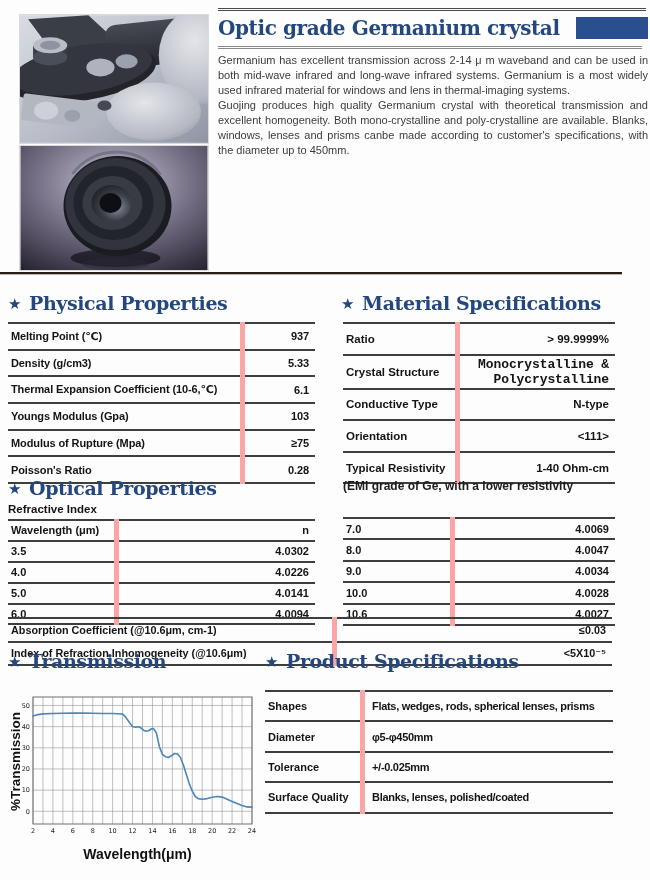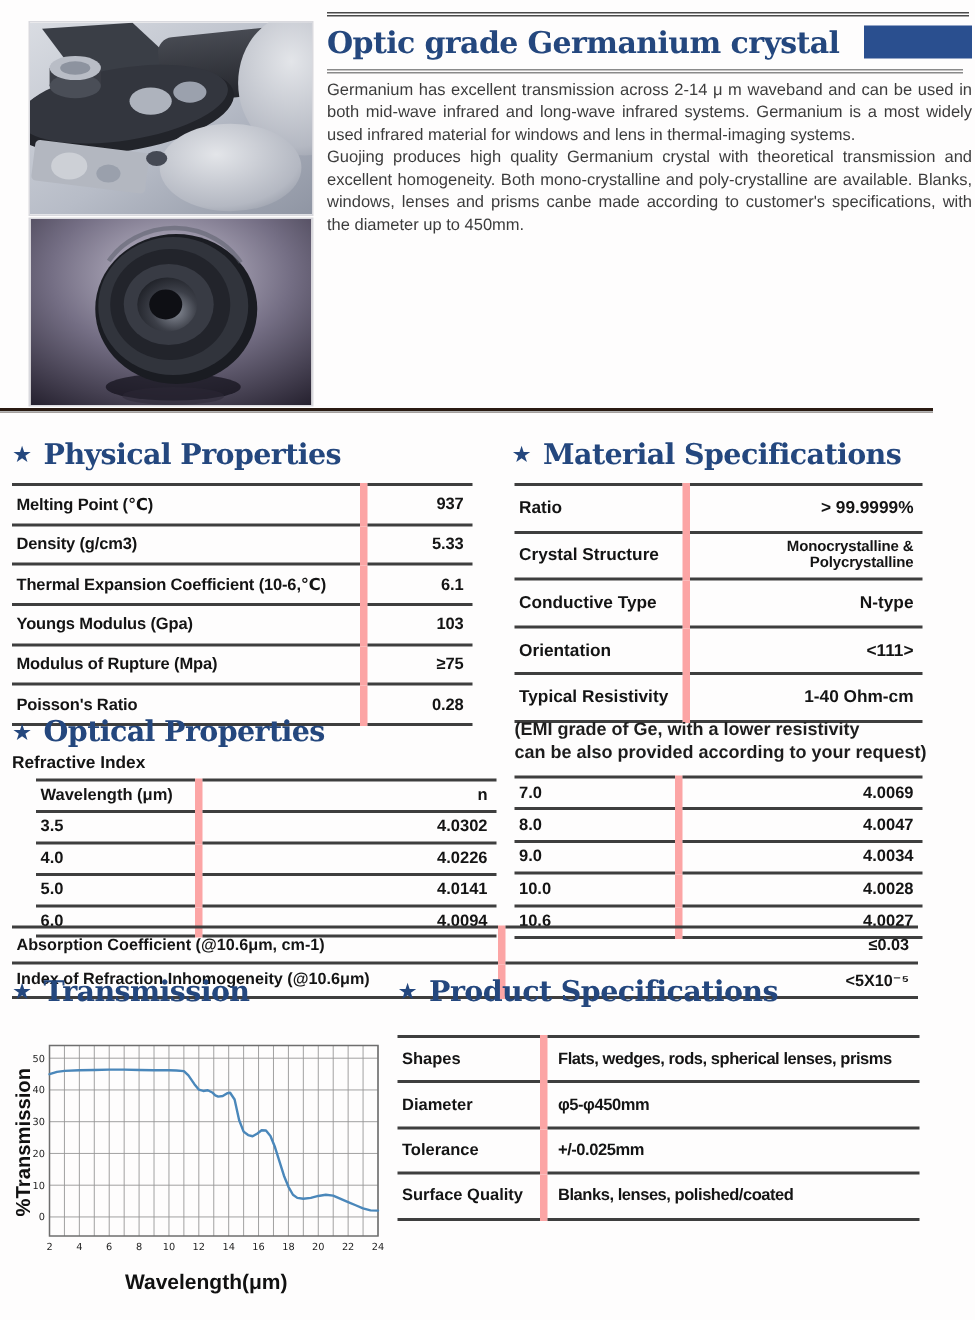--- a/index.html
+++ b/index.html
@@ -43,28 +43,28 @@
   table.spec td.lbl{border-right:5px solid #fca5a5;padding-left:3px;}
   table.spec td.val{text-align:right;padding-right:6px;}
 
   #t-physical{left:8px;top:322px;width:307px;font-size:11px;}
   #t-physical td{height:22.7px;letter-spacing:-0.1px;}
   #t-physical td.lbl{width:228px;}
 
   #t-material{left:343px;top:322px;width:272px;font-size:11.5px;}
   #t-material td{height:27.6px;}
   #t-material td.lbl{width:108px;}
-  #t-material td.small{font-size:10px;letter-spacing:-0.1px;}
+  #t-material td.small{font-size:13px;letter-spacing:-0.1px;font-family:Liberation Mono, monospace;}
 
   .emi-note{position:absolute;left:343px;top:479px;width:300px;font-size:12px;font-weight:bold;
             color:#1d1d1d;line-height:1.22;}
 
   .sub-heading{position:absolute;left:8px;top:503px;font-size:11.5px;font-weight:bold;color:#141414;}
 
-  #t-optL{left:8px;top:519px;width:307px;font-size:11px;margin-left:16px;}
+  #t-optL{left:8px;top:519px;width:307px;font-size:11px;}
   #t-optL td{height:16.9px;}
   #t-optL td.lbl{width:102px;}
 
   #t-optR{left:343px;top:517px;width:272px;font-size:11px;}
   #t-optR td{height:17.4px;}
   #t-optR td.lbl{width:103px;}
 
   #t-extra{left:8px;top:617px;width:604px;font-size:10.8px;}
   #t-extra td{height:19.5px;}
   #t-extra td.lbl{width:320px;}
@@ -221,21 +221,20 @@
           <td class="val">&lt;111&gt;</td>
         </tr>
       <tr>
           <td class="lbl">Typical Resistivity</td>
           <td class="val">1-40 Ohm-cm</td>
         </tr>
     </tbody>
   </table>
   <div class="emi-note">
     <div>(EMI grade of Ge, with a lower resistivity</div>
-    <div>can be also provided according to your request)</div>
   </div>
 
   <div class="sec-heading" id="h-optical">
     <span class="star">★</span><span>Optical Properties</span>
   </div>
   <div class="sub-heading">Refractive Index</div>
 
   <table class="spec" id="t-optL">
     <tbody>
       <tr>

